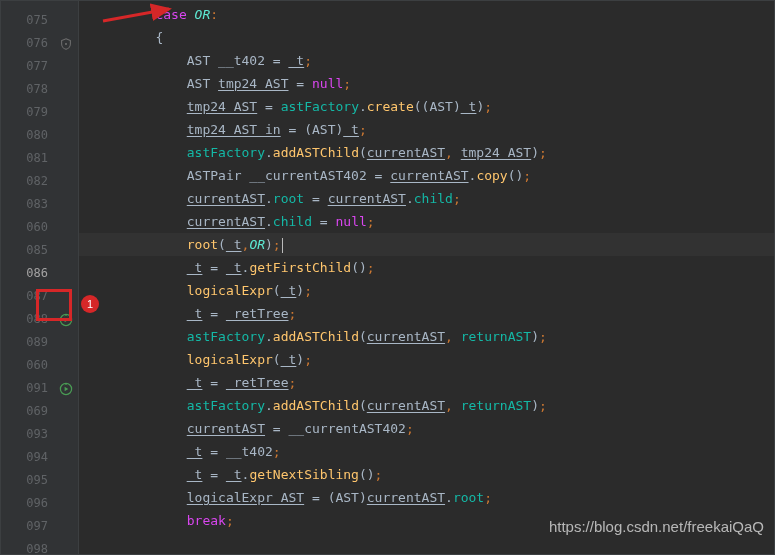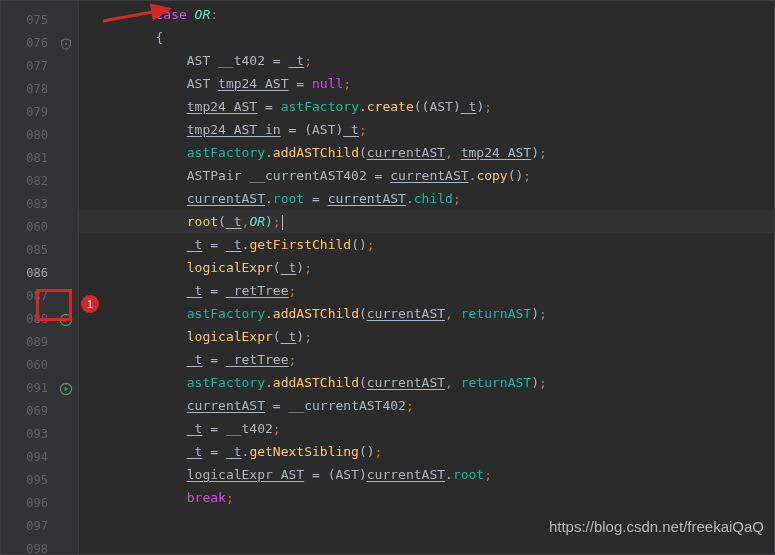--- a/index.html
+++ b/index.html
@@ -157,20 +157,21 @@
   <div class="code" id="code">
       <div class="line">         <span class="kw">case</span> <span class="const-it">OR</span><span class="s-orange">:</span></div>
       <div class="line">         <span class="op">{</span></div>
       <div class="line">             <span class="type">AST</span> __t402 <span class="op">=</span> <span class="ident und">_t</span><span class="s-orange">;</span></div>
       <div class="line">             <span class="type">AST</span> <span class="ident und">tmp24_AST</span> <span class="op">=</span> <span class="kw">null</span><span class="s-orange">;</span></div>
       <div class="line">             <span class="ident und">tmp24_AST</span> <span class="op">=</span> <span class="field">astFactory</span><span class="op">.</span><span class="method">create</span><span class="op">((</span>AST<span class="op">)</span><span class="ident und">_t</span><span class="op">)</span><span class="s-orange">;</span></div>
       <div class="line">             <span class="ident und">tmp24_AST_in</span> <span class="op">=</span> <span class="op">(</span>AST<span class="op">)</span><span class="ident und">_t</span><span class="s-orange">;</span></div>
       <div class="line">             <span class="field">astFactory</span><span class="op">.</span><span class="method">addASTChild</span><span class="op">(</span><span class="ident und">currentAST</span><span class="s-orange">,</span> <span class="ident und">tmp24_AST</span><span class="op">)</span><span class="s-orange">;</span></div>
       <div class="line">             <span class="type">ASTPair</span> __currentAST402 <span class="op">=</span> <span class="ident und">currentAST</span><span class="op">.</span><span class="method">copy</span><span class="op">()</span><span class="s-orange">;</span></div>
       <div class="line">             <span class="ident und">currentAST</span><span class="op">.</span><span class="field">root</span> <span class="op">=</span> <span class="ident und">currentAST</span><span class="op">.</span><span class="field">child</span><span class="s-orange">;</span></div>
+      <div class="line">             <span class="ident und">currentAST</span><span class="op">.</span><span class="field">child</span> <span class="op">=</span> <span class="kw">null</span><span class="s-orange">;</span></div>
       <div class="line current">             <span class="method">root</span><span class="op">(</span><span class="ident und">_t</span><span class="s-orange">,</span><span class="const-it">OR</span><span class="op">)</span><span class="s-orange">;</span><span class="cursor"></span></div>
       <div class="line">             <span class="ident und">_t</span> <span class="op">=</span> <span class="ident und">_t</span><span class="op">.</span><span class="method">getFirstChild</span><span class="op">()</span><span class="s-orange">;</span></div>
       <div class="line">             <span class="method">logicalExpr</span><span class="op">(</span><span class="ident und">_t</span><span class="op">)</span><span class="s-orange">;</span></div>
       <div class="line">             <span class="ident und">_t</span> <span class="op">=</span> <span class="ident und">_retTree</span><span class="s-orange">;</span></div>
       <div class="line">             <span class="field">astFactory</span><span class="op">.</span><span class="method">addASTChild</span><span class="op">(</span><span class="ident und">currentAST</span><span class="s-orange">,</span> <span class="field">returnAST</span><span class="op">)</span><span class="s-orange">;</span></div>
       <div class="line">             <span class="method">logicalExpr</span><span class="op">(</span><span class="ident und">_t</span><span class="op">)</span><span class="s-orange">;</span></div>
       <div class="line">             <span class="ident und">_t</span> <span class="op">=</span> <span class="ident und">_retTree</span><span class="s-orange">;</span></div>
       <div class="line">             <span class="field">astFactory</span><span class="op">.</span><span class="method">addASTChild</span><span class="op">(</span><span class="ident und">currentAST</span><span class="s-orange">,</span> <span class="field">returnAST</span><span class="op">)</span><span class="s-orange">;</span></div>
       <div class="line">             <span class="ident und">currentAST</span> <span class="op">=</span> __currentAST402<span class="s-orange">;</span></div>
       <div class="line">             <span class="ident und">_t</span> <span class="op">=</span> __t402<span class="s-orange">;</span></div>

